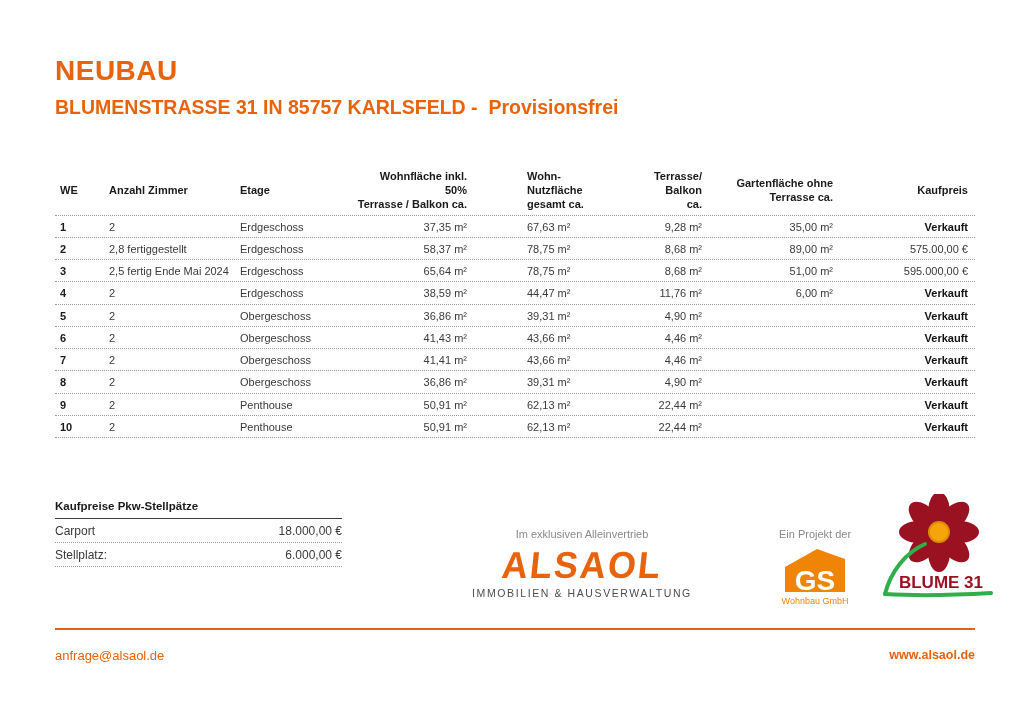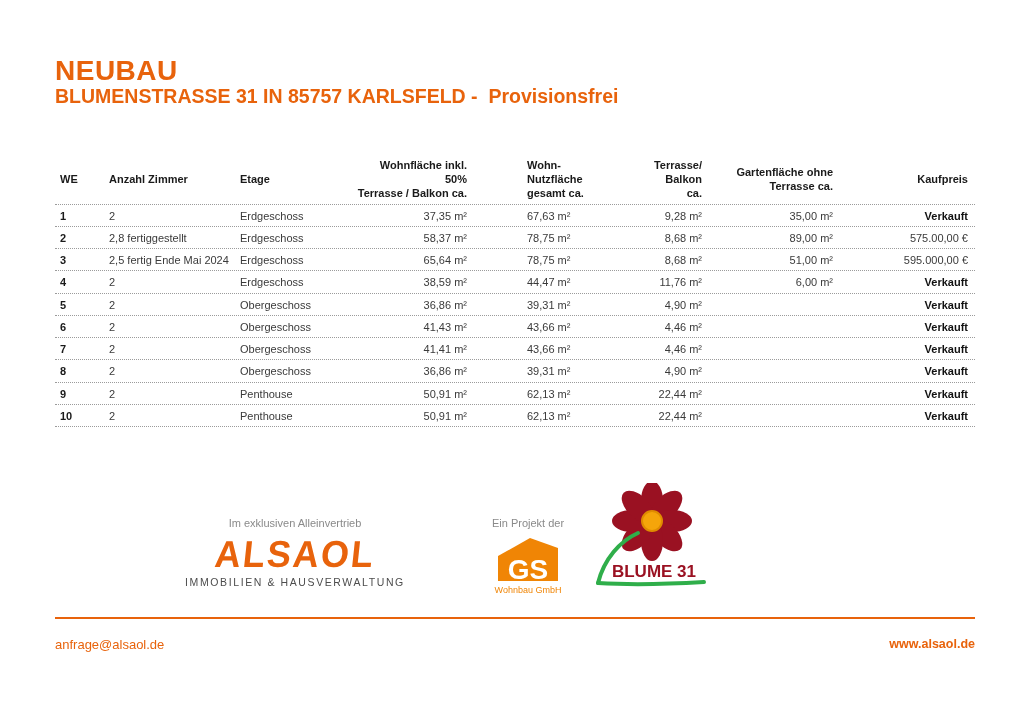--- a/index.html
+++ b/index.html
@@ -2,21 +2,21 @@
 <html><head>
 <meta charset="utf-8">
 <style>
   * { margin:0; padding:0; box-sizing:border-box; }
   html,body { width:1024px; height:724px; background:#ffffff; overflow:hidden;
               font-family:"Liberation Sans", sans-serif; }
   .page { width:1024px; height:524px; padding:56px 49px 0 55px; position:relative; }
 
   
   .title { color:#e8630c; font-size:28px; font-weight:bold; letter-spacing:.5px; line-height:1.05; }
-  .subtitle { color:#e8630c; font-size:19.5px; font-weight:bold; white-space:pre-wrap; }
+  .subtitle { color:#e8630c; font-size:19.5px; font-weight:bold; margin-top:11px; white-space:pre-wrap; }
 
   
   .table { margin-top:46px; width:920px; font-size:11px; color:#3a3a3a; }
   .thead, .trow { display:grid;
     grid-template-columns:52px 131px 117px 112px 180px 55px 131px 142px;
     align-items:center; }
   .thead { min-height:50px; font-weight:bold; color:#1a1a1a; line-height:14px; }
   .thead .cell { white-space:pre-line; }
   .trow { height:22.3px; border-bottom:1px dotted #9b9b9b; line-height:22px; white-space:nowrap; }
   .trow:first-child { border-top:1px dotted #9b9b9b; }
@@ -180,20 +180,31 @@
         <div class="cell c4">50,91 m²</div>
         <div class="cell c5">62,13 m²</div>
         <div class="cell c6">22,44 m²</div>
         <div class="cell c7"></div>
         <div class="cell c8 sold">Verkauft</div>
       </div>
     </div>
   </div>
 
   <div class="bottom">
+    <div class="parking">
+      <div class="p-title">Kaufpreise Pkw-Stellpätze</div>
+      <div class="p-row">
+        <span>Carport</span>
+        <span>18.000,00 €</span>
+      </div>
+      <div class="p-row">
+        <span>Stellplatz:</span>
+        <span>6.000,00 €</span>
+      </div>
+    </div>
 
     <div class="brands">
 
       <div class="alsaol-block">
         <div class="brand-label">Im exklusiven Alleinvertrieb</div>
         <div class="alsaol-wordmark">ALSAOL</div>
         <div class="alsaol-tagline">IMMOBILIEN &amp; HAUSVERWALTUNG</div>
       </div>
 
       <div class="gs-block">

